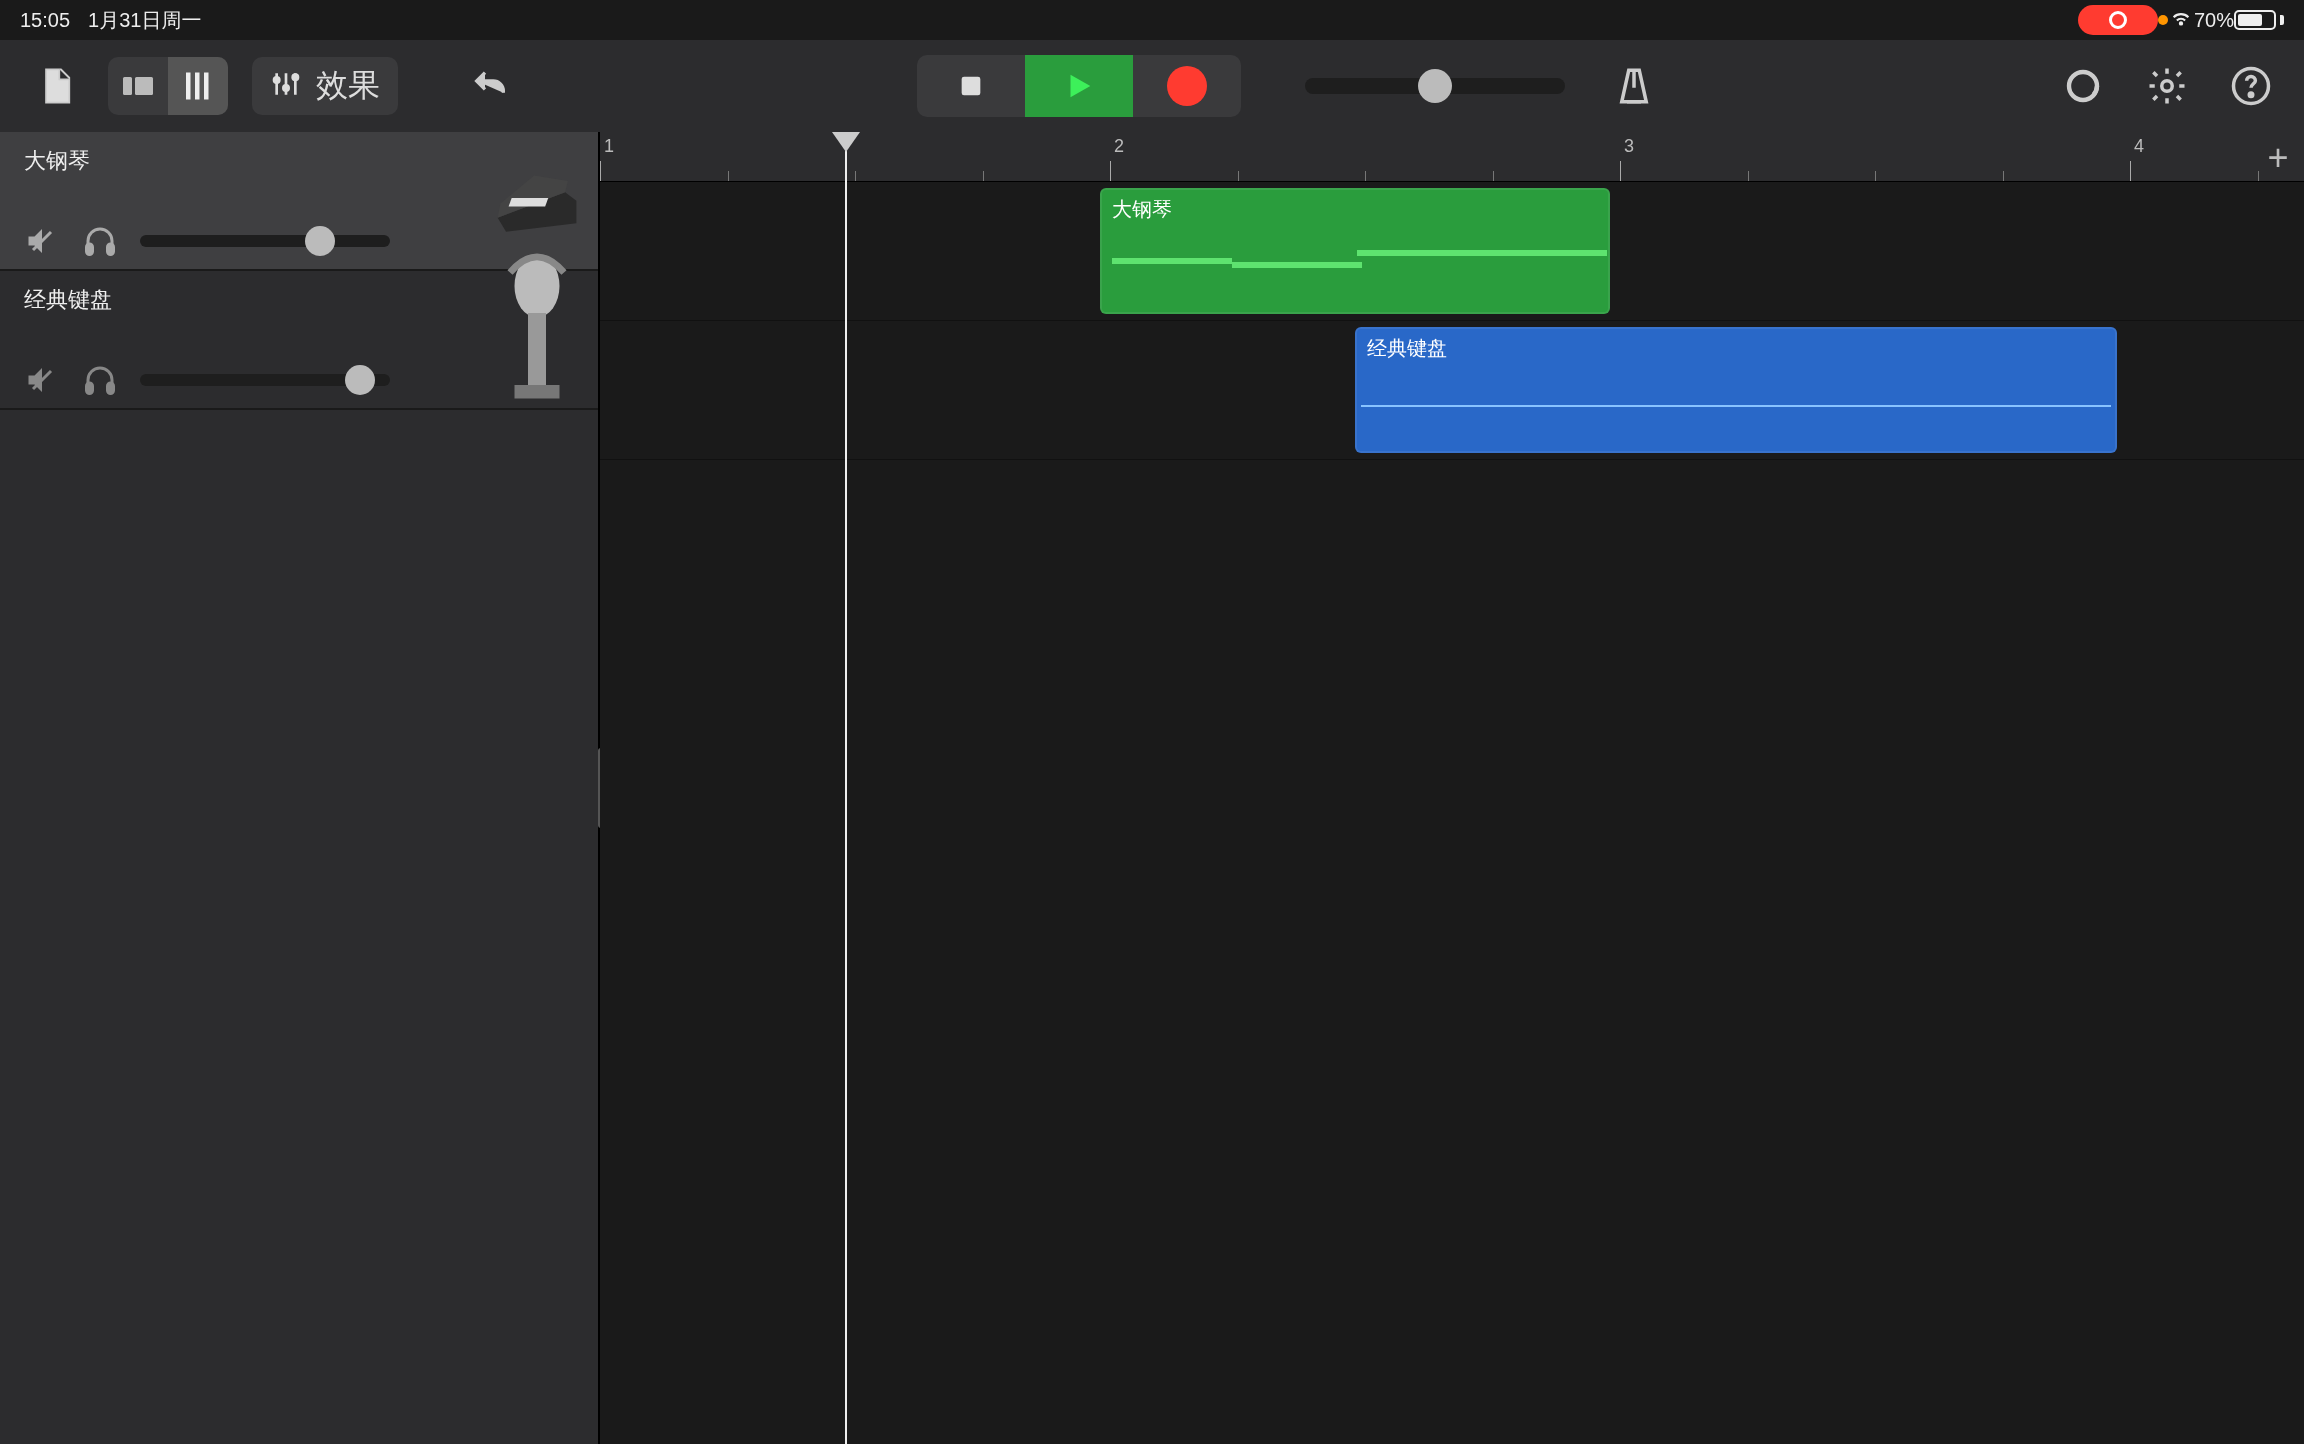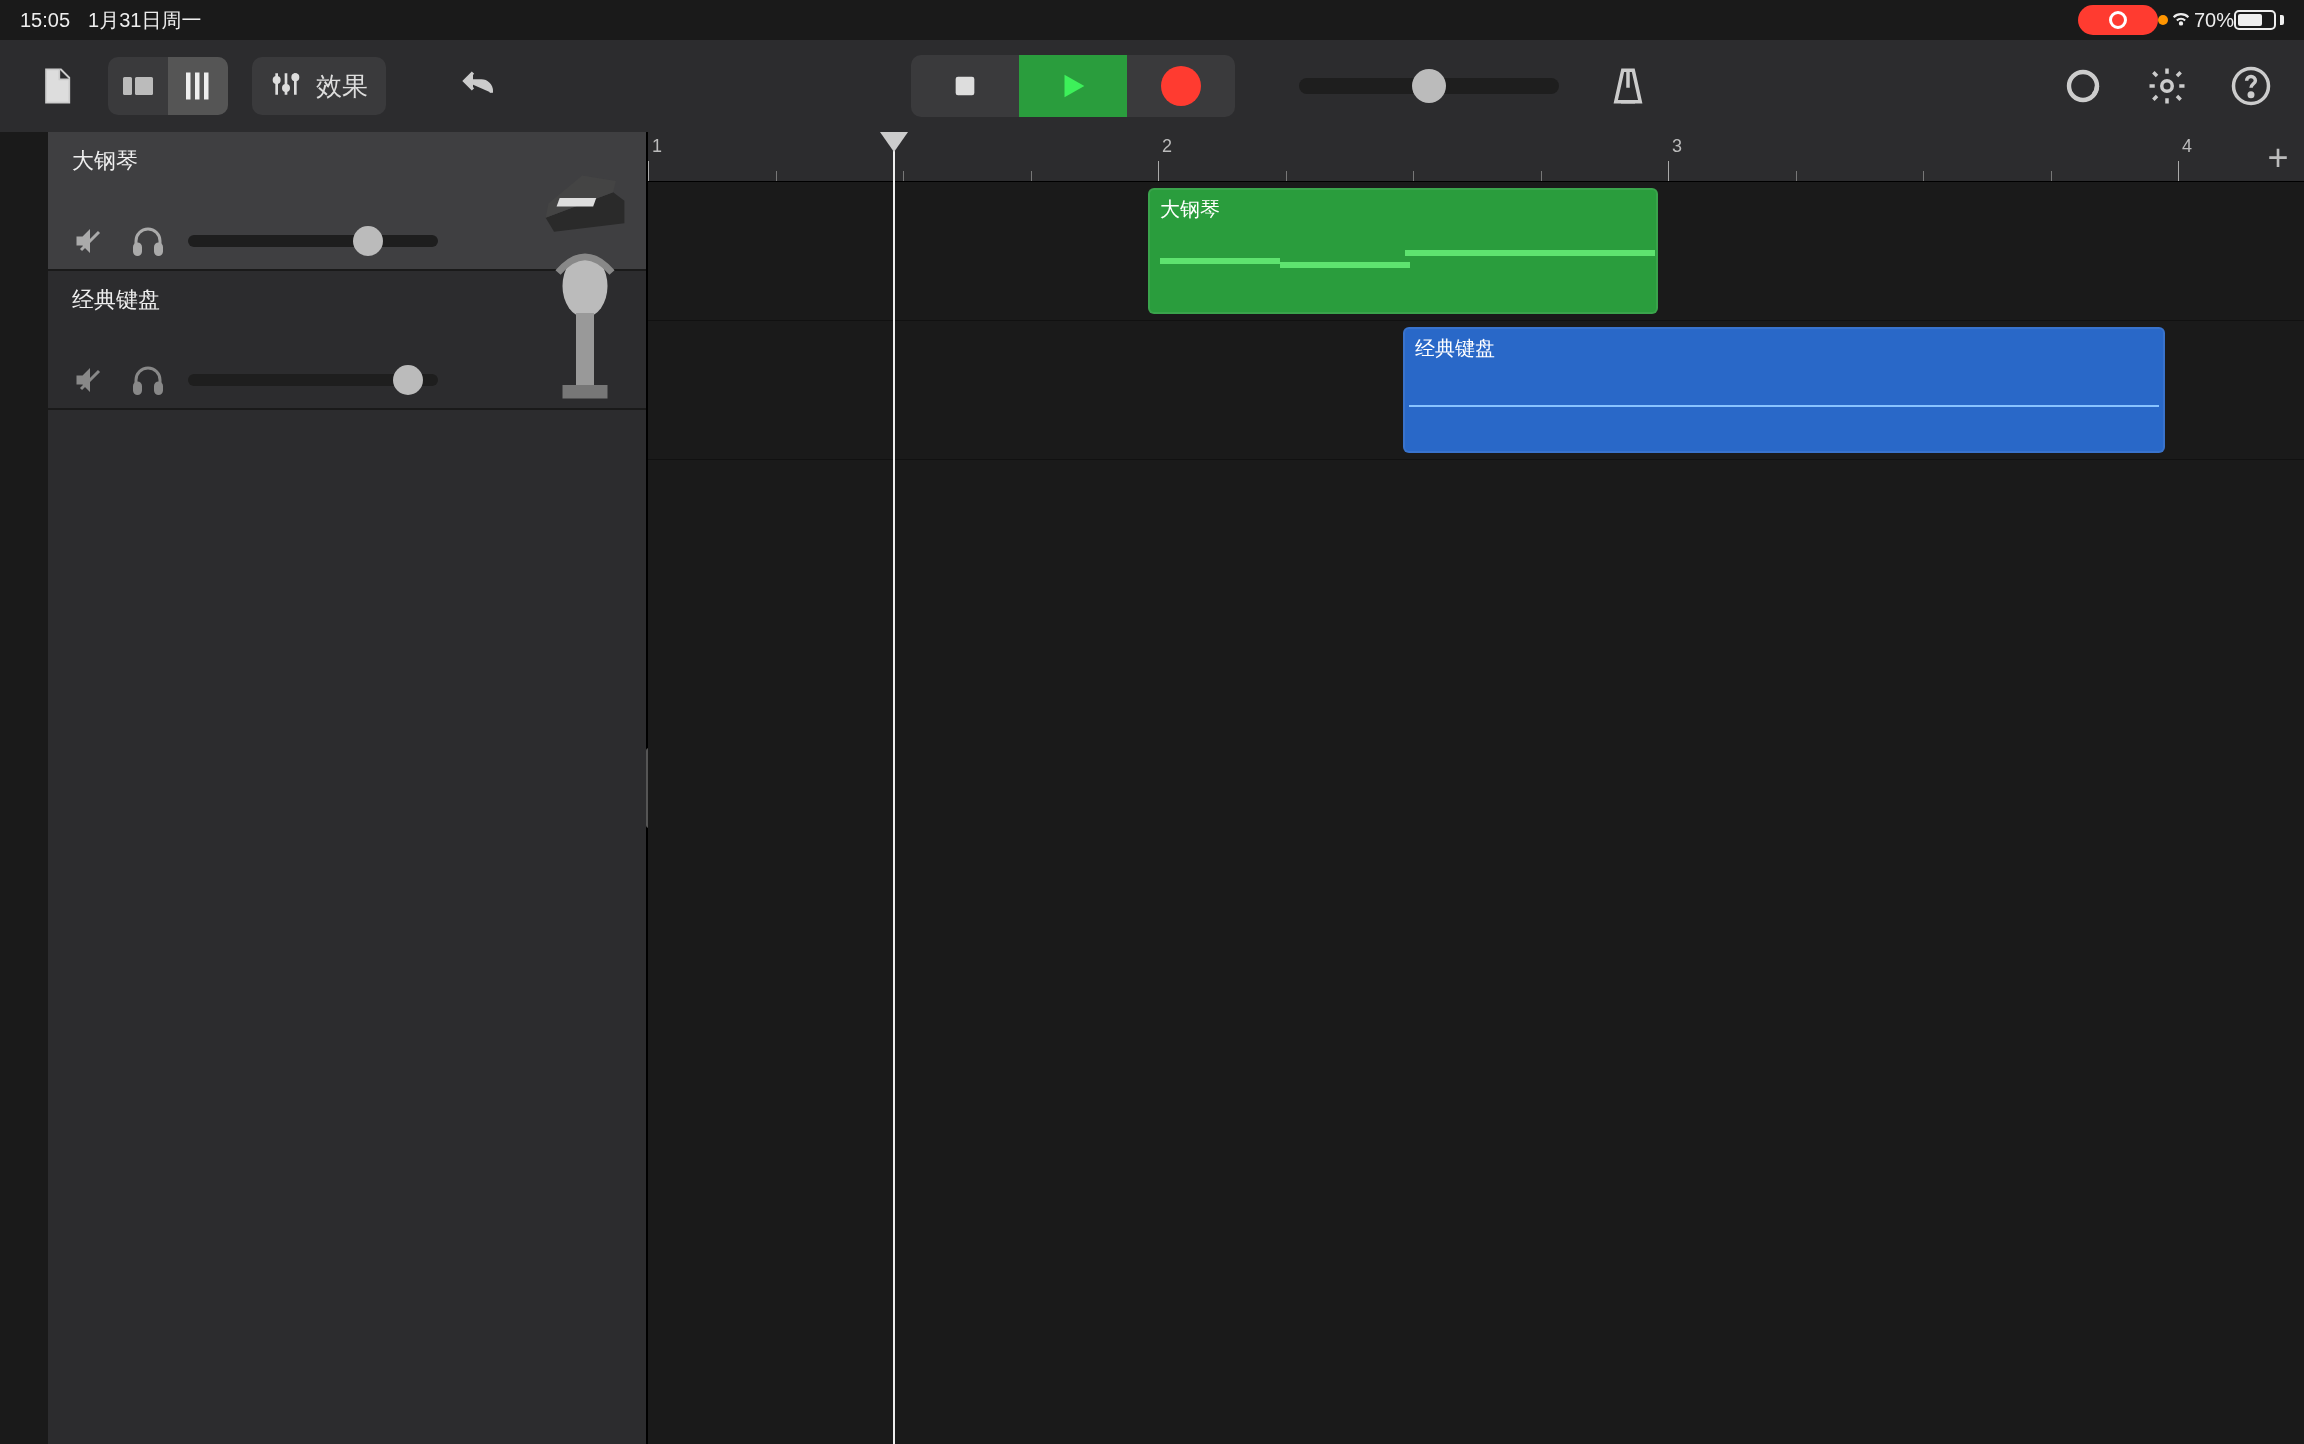--- a/index.html
+++ b/index.html
@@ -19,39 +19,39 @@
   .battery-tip { width: 4px; height: 10px; background: #eee; border-radius: 0 2px 2px 0; }
 
   
   .toolbar { position: absolute; top: 40px; left: 0; right: 0; height: 92px; background: #2c2c2e; display: flex; align-items: center; padding: 0 28px; gap: 24px; }
   .tb-btn { width: 56px; height: 56px; display: flex; align-items: center; justify-content: center; color: #ccc; border-radius: 10px; }
   .tb-btn svg { width: 40px; height: 40px; stroke: #ccc; fill: #ccc; }
   .tb-seg { display: flex; background: #3a3a3c; border-radius: 10px; overflow: hidden; height: 58px; }
   .tb-seg .seg { width: 60px; display: flex; align-items: center; justify-content: center; }
   .tb-seg .seg.on { background: #555; }
   .tb-seg-2 { display: flex; align-items: center; background: #3a3a3c; border-radius: 10px; height: 58px; padding: 0 18px; gap: 14px; }
-  .tb-seg-2 .lbl { font-size: 26px; color: #ddd; }
+  .tb-seg-2 .lbl { font-size: 32px; color: #ddd; }
 
   .transport { display: flex; height: 62px; border-radius: 10px; overflow: hidden; margin-left: auto; margin-right: 20px; }
   .transport .cell { width: 108px; display: flex; align-items: center; justify-content: center; }
   .transport .stop { background: #3a3a3c; }
   .transport .play { background: #2a9d3d; }
   .transport .rec  { background: #3a3a3c; }
   .transport .play svg { fill: #3df05a; }
   .transport .rec .circle { width: 40px; height: 40px; border-radius: 50%; background: #ff3b30; }
 
   .main-slider { width: 260px; height: 16px; background: #1e1e1e; border-radius: 8px; position: relative; margin: 0 20px; }
   .main-slider .thumb { position: absolute; top: 50%; left: 50%; transform: translate(-50%, -50%); width: 34px; height: 34px; border-radius: 50%; background: #bbb; }
 
   .tb-right { margin-left: auto; display: flex; gap: 34px; align-items: center; }
   .tb-icon { width: 50px; height: 50px; display: flex; align-items: center; justify-content: center; }
   .tb-icon svg { width: 42px; height: 42px; }
 
   
-  .workspace { position: absolute; top: 132px; left: 0; right: 0; bottom: 0; display: flex; padding-left: 48px; }
+  .workspace { position: absolute; top: 132px; left: 0; right: 0; bottom: 0; display: flex; }
   .tracklist { width: 600px; background: #2c2c2e; border-right: 2px solid #000; position: relative; }
   .track { height: 139px; border-bottom: 2px solid #1a1a1a; padding: 14px 20px 10px 24px; display: flex; flex-direction: column; justify-content: space-between; position: relative; }
   .track.selected { background: #3f3f41; }
   .track-name { font-size: 22px; color: #eee; }
   .track-controls { display: flex; align-items: center; gap: 22px; }
   .tc-icon { width: 36px; height: 36px; }
   .tc-icon svg { width: 100%; height: 100%; }
   .track-slider { flex: 1; max-width: 250px; height: 12px; background: #1e1e1e; border-radius: 6px; position: relative; }
   .track-slider .thumb { position: absolute; top: 50%; transform: translate(-50%, -50%); width: 30px; height: 30px; border-radius: 50%; background: #bbb; }
   .instr-img { position: absolute; right: 16px; top: 50%; transform: translateY(-50%); width: 90px; height: 90px; display: flex; align-items: center; justify-content: center; }

